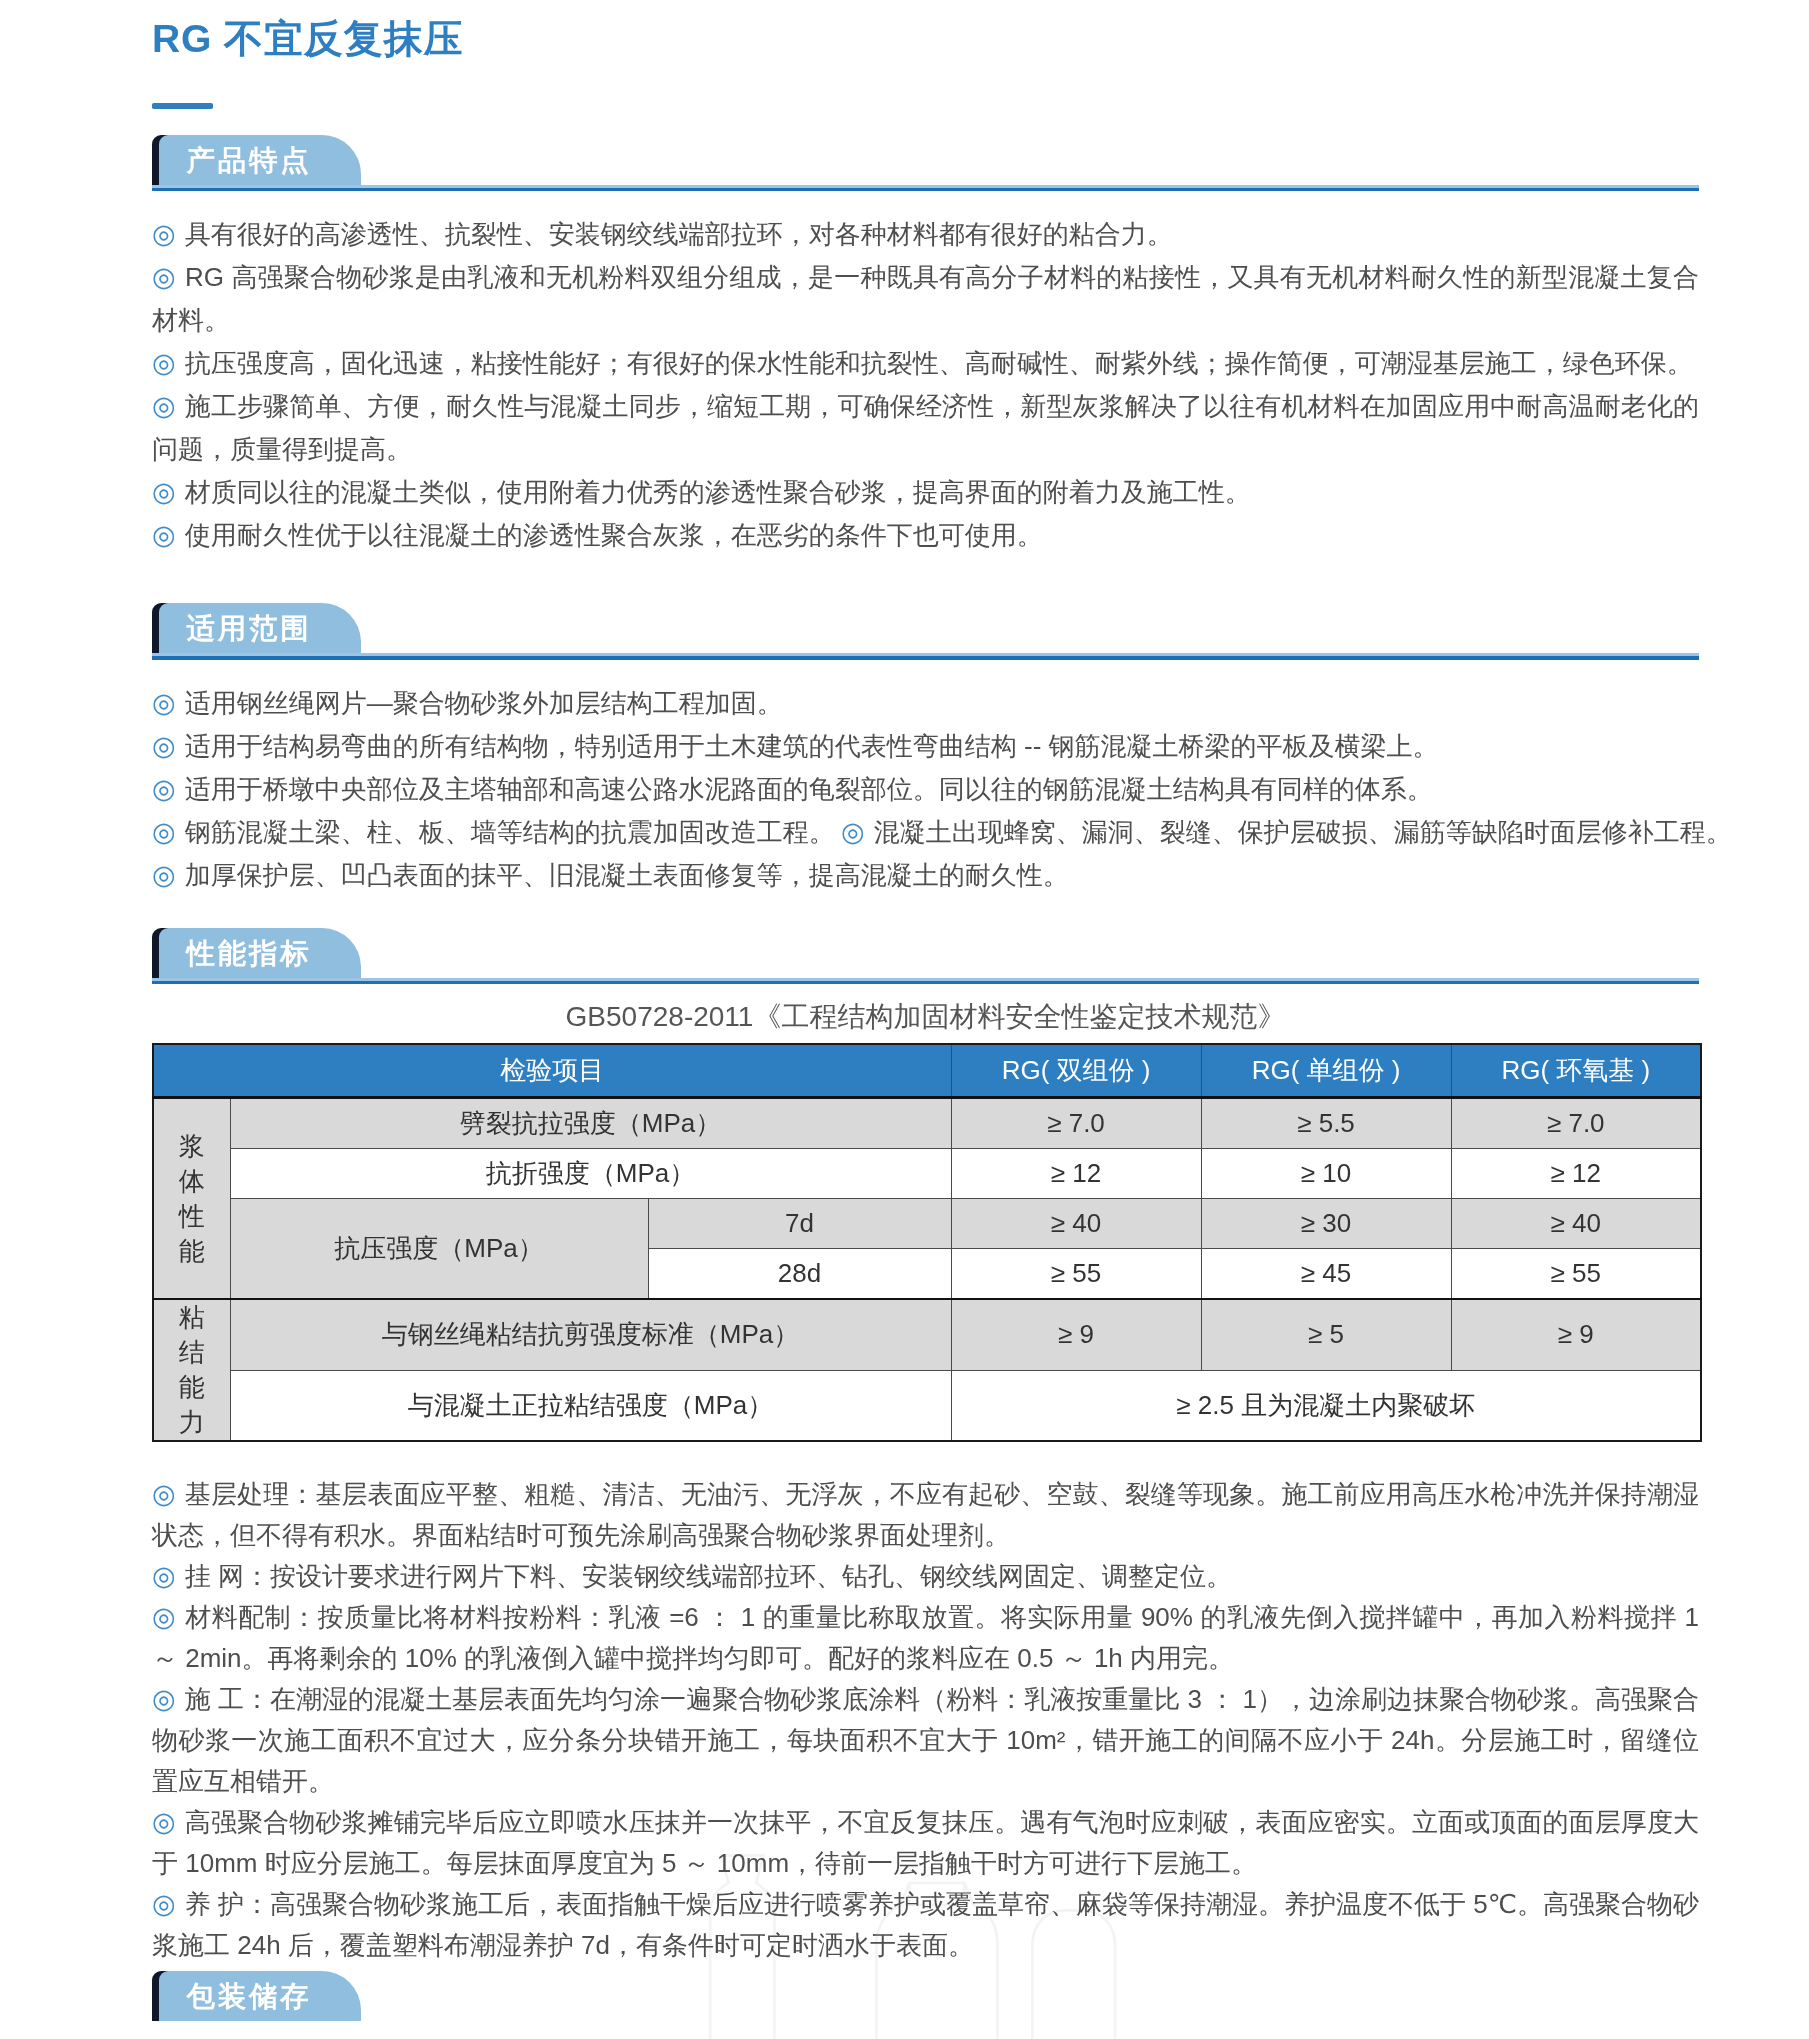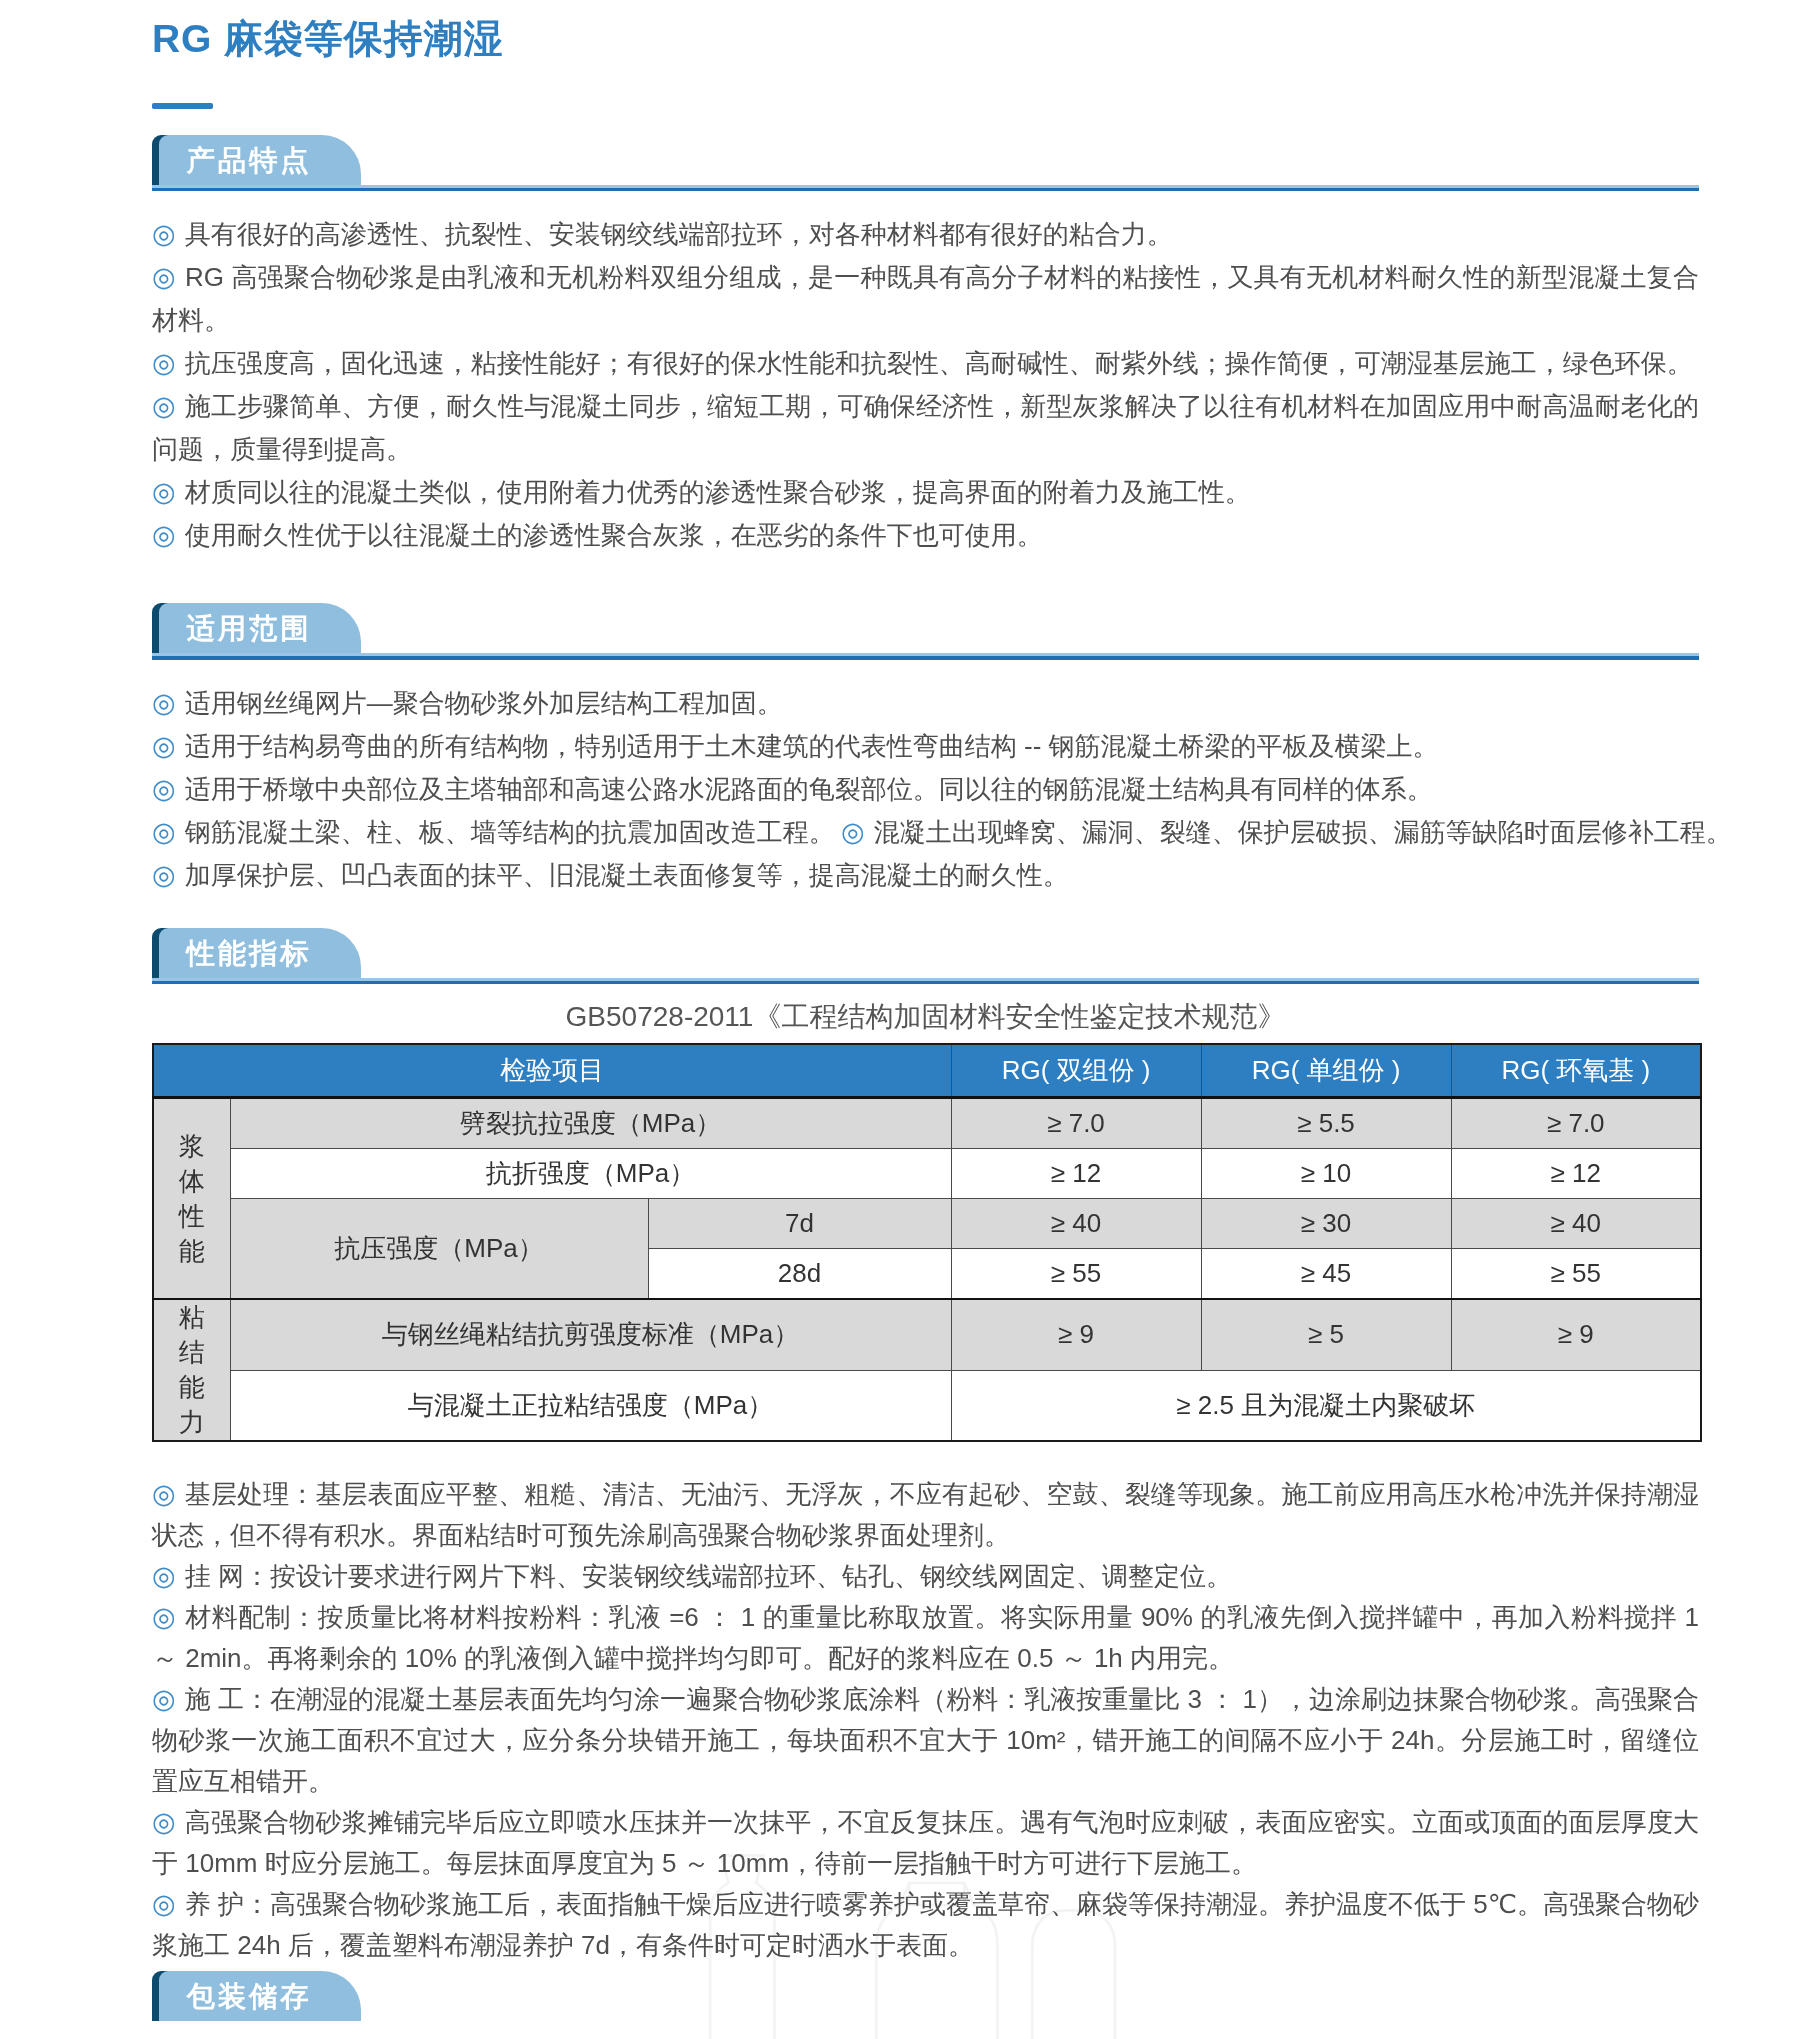--- a/index.html
+++ b/index.html
@@ -21,21 +21,21 @@
   }
   .title-dash { margin-top:40px; width:61px; height:6.4px; background:#2e7fc2; border-radius:1.8px; }
 
   
   section { display:block; }
   .sec-head { position:relative; }
   .sec-tab {
     position:relative; display:inline-block; z-index:1;
     min-width:136px; height:50px; line-height:50px;
     padding:0 29px; text-align:center;
-    background:#0c4a6e; color:#ffffff;
+    background:#0f172a; color:#ffffff;
     font-size:28.5px; font-weight:bold; letter-spacing:2.8px;
     border-radius:9.2px 31px 0 0;
   }
   .sec-tab::before {
     content:""; position:absolute; z-index:-1;
     top:0; left:7.3px; right:-14.7px; bottom:0;
     background:#8fbede; border-radius:9.2px 39px 0 0;
   }
   .sec-rule {
     height:6.4px;
@@ -97,21 +97,21 @@
       <path d="M95 10 l8 30 c-14 8 -20 18 -20 34 v180 h70 v-180 c0-16 -8-26 -20-34 l8-30 z"></path>
       <path d="M95 10 h46"></path>
       <path d="M300 40 h60 l10 24 c20 10 26 24 26 44 v150 h-132 v-150 c0-20 8-34 26-44 z"></path>
       <path d="M300 40 v24 h60 v-24"></path>
       <path d="M470 70 c-22 0 -36 16 -36 38 v140 h90 v-140 c0-22 -14-38 -36-38 z"></path>
     </g>
   </svg>
 
   <div class="content">
 
-    <h1 class="title">RG 麻袋等保持潮湿</h1>
+    <h1 class="title">RG 不宜反复抹压</h1>
     <div class="title-dash"></div>
 
     <section class="mt-p" style="margin-top:26px;">
       <div class="sec-head">
         <div class="sec-tab">
           <span>产品特点</span>
         </div>
         <div class="sec-rule"></div>
       </div>
       <div class="bullets">

